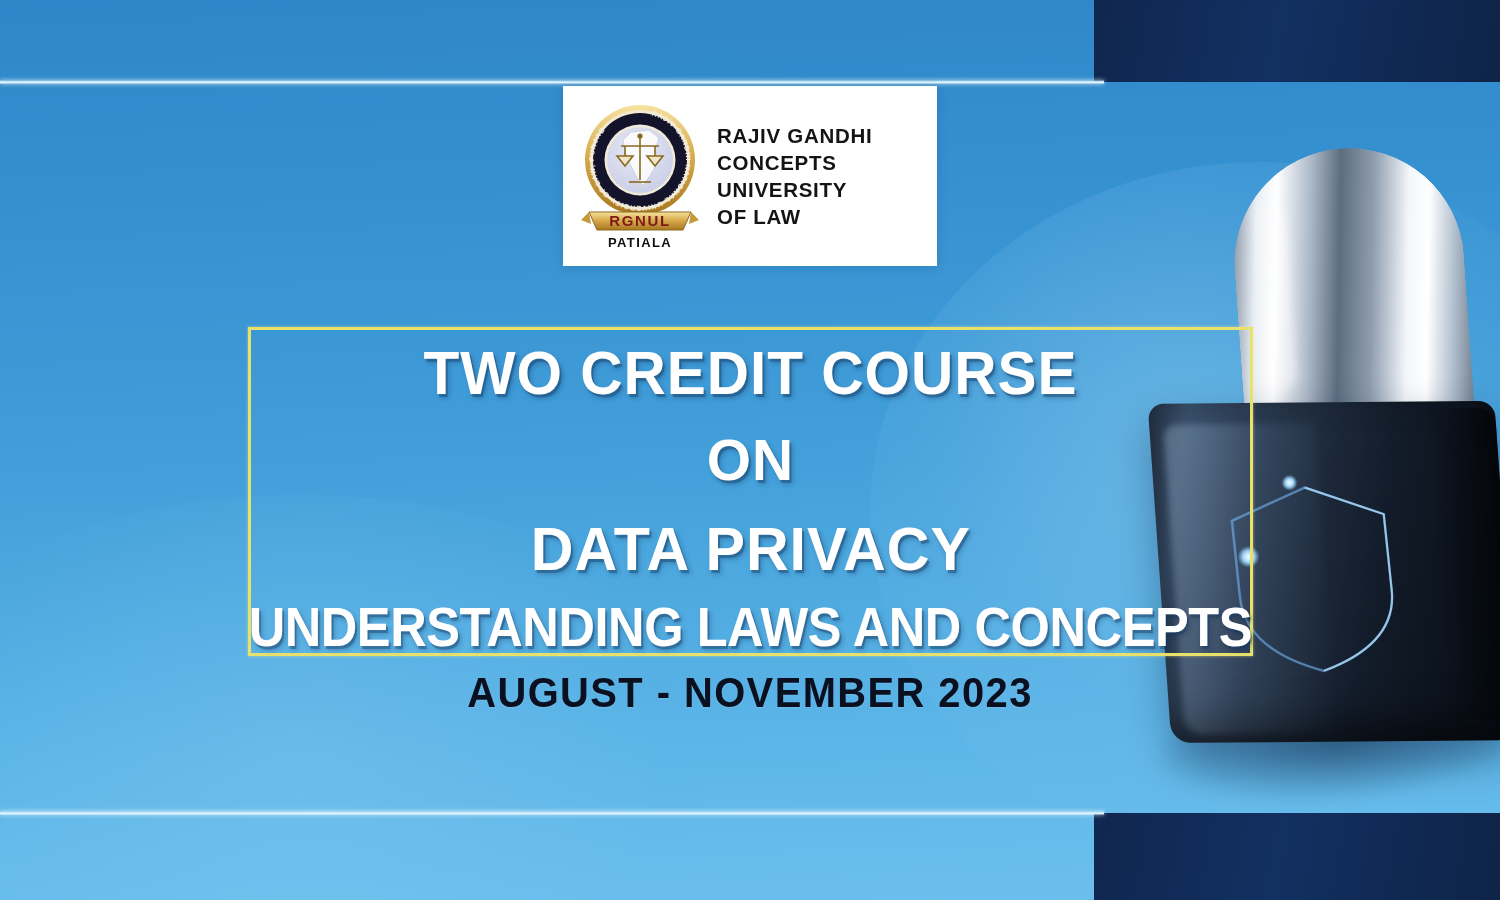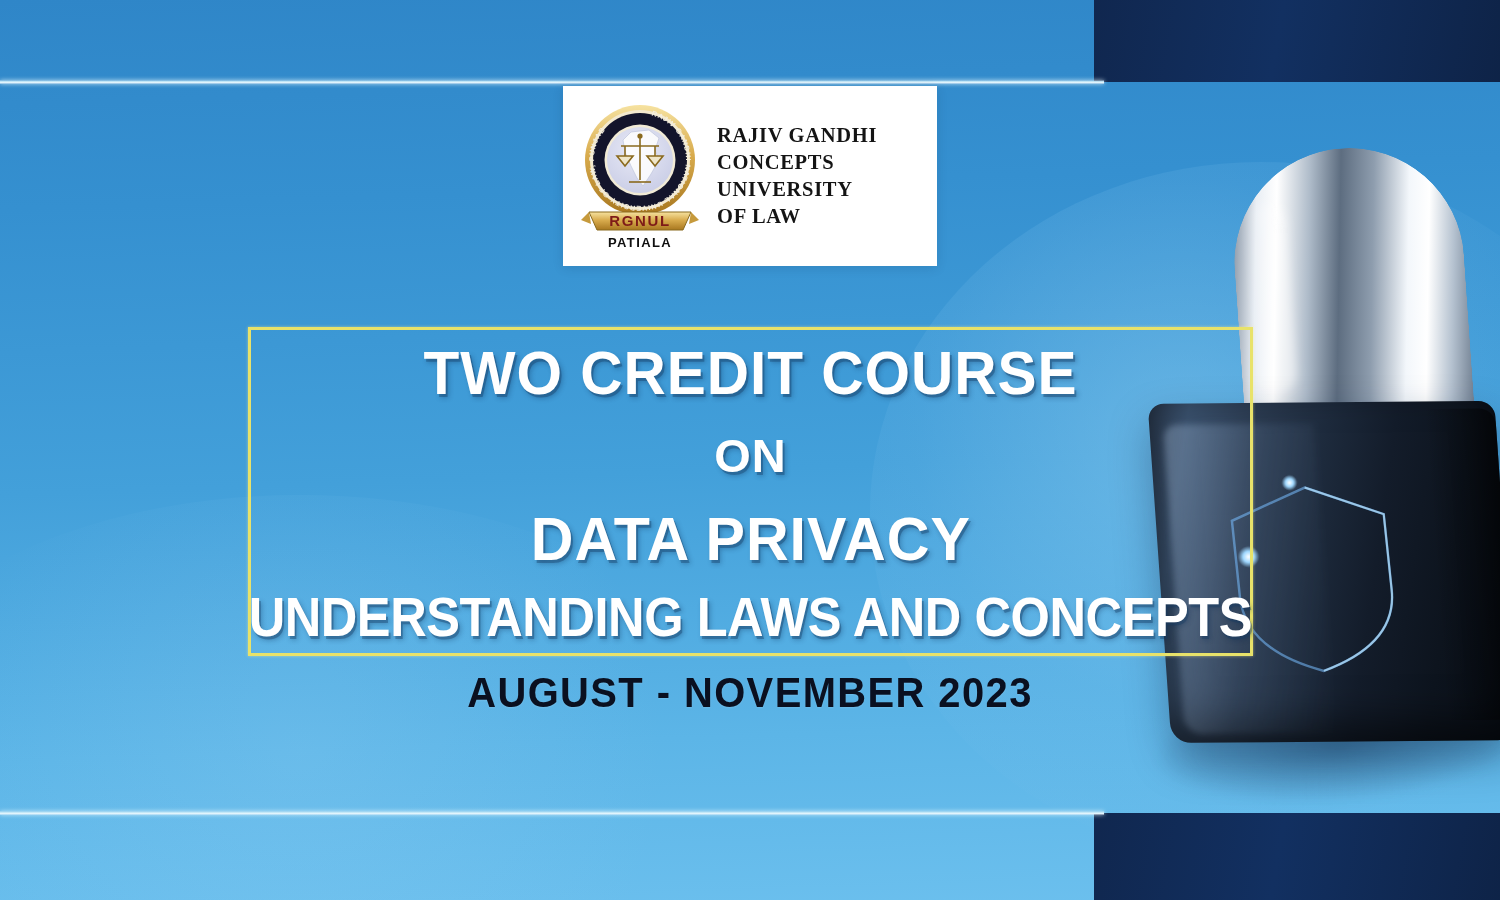--- a/index.html
+++ b/index.html
@@ -202,21 +202,21 @@
     flex: none;
   }
   .uni-name {
     margin-left: 16px;
     color: #141414;
     font-weight: 700;
     font-size: 20.5px;
     line-height: 1.32;
     letter-spacing: 0.7px;
   }
-  .uni-name div { white-space: nowrap; font-family: Liberation Serif, serif; }
+  .uni-name div { white-space: nowrap; }
 
   
   .title-box {
     position: absolute;
     left: 248px;
     top: 327px;
     width: 1005px;
     height: 329px;
     border: 3px solid #e8e26a;
     box-shadow: 0 0 3px rgba(255,248,150,0.5);
@@ -244,21 +244,21 @@
     font-family: "Liberation Sans Narrow", "Liberation Sans", sans-serif;
   }
   .hl-1 {
     font-size: 61px;
     line-height: 1.0;
     letter-spacing: 1px;
     transform: scaleX(0.96);
     margin-top: 10px;
   }
   .hl-2 {
-    font-size: 47px;
+    font-size: 57px;
     line-height: 1.0;
     letter-spacing: 1px;
     margin-top: 28px;
   }
   .hl-3 {
     font-size: 61px;
     line-height: 1.0;
     letter-spacing: 1px;
     transform: scaleX(0.97);
     margin-top: 30px;

